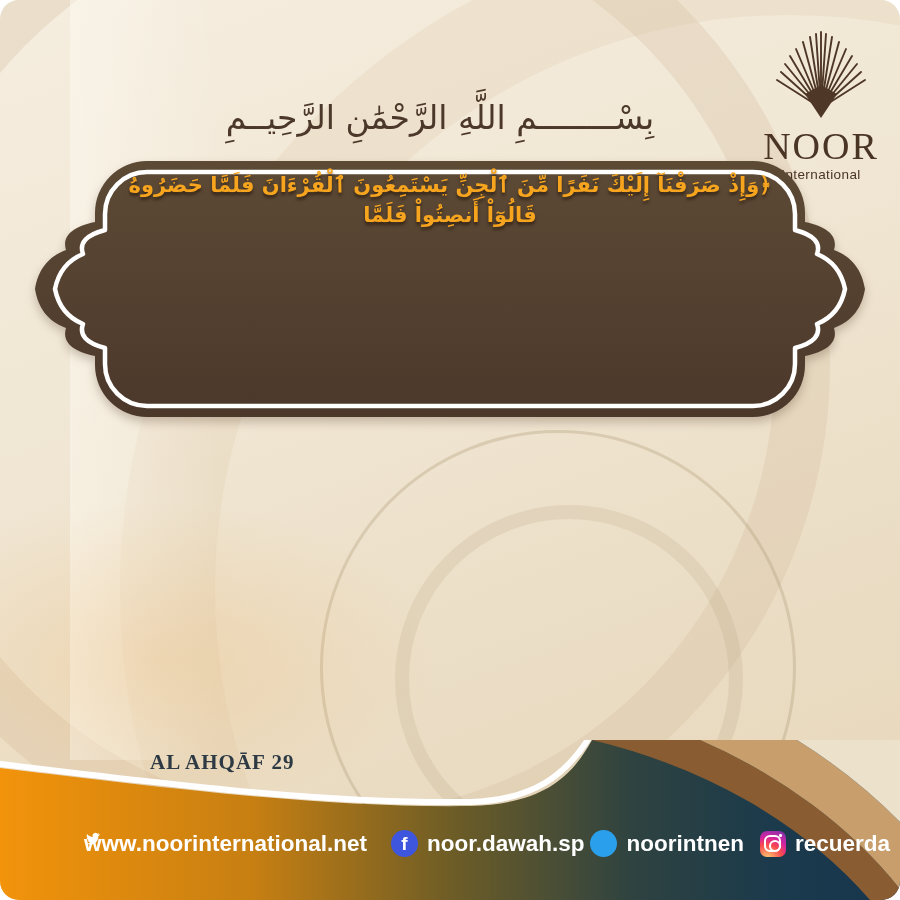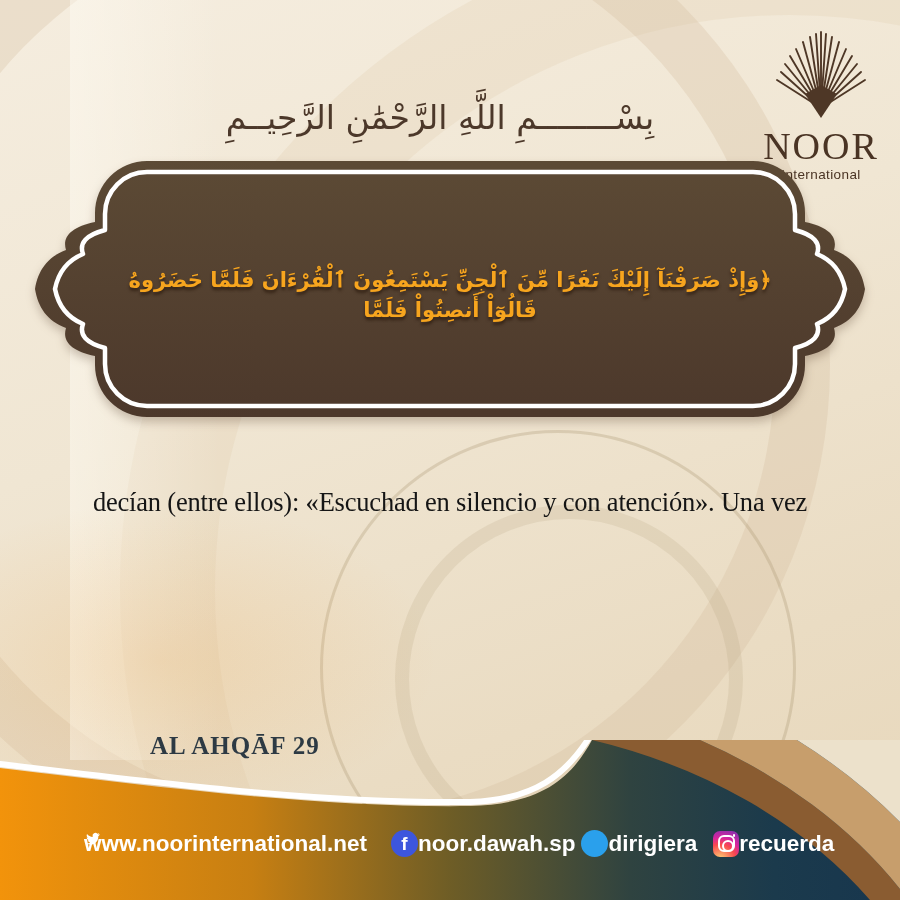--- a/index.html
+++ b/index.html
@@ -1,18 +1,18 @@
 <!DOCTYPE html>
 <html><head>
 <meta charset="utf-8">
 <style>
   html,body{margin:0;padding:0;}
   body{font-family:"Liberation Sans",sans-serif;}
   #canvas{position:relative;width:900px;height:900px;overflow:hidden;
-    background:linear-gradient(160deg,#f5eddf 0%,#f0e6d3 40%,#eadcc3 75%,#e7d7ba 100%);}
+    background:linear-gradient(160deg,#f5eddf 0%,#f0e6d3 40%,#eadcc3 75%,#e7d7ba 100%);border-radius:19px;}
   
   .bg-arch1{position:absolute;left:-160px;top:-140px;width:880px;height:900px;border-radius:50%;
     border:55px solid rgba(213,190,158,.30);}
   .bg-arch2{position:absolute;left:120px;top:-80px;width:1150px;height:1150px;border-radius:50%;
     border:95px solid rgba(222,202,172,.25);}
   .bg-dome{position:absolute;left:320px;top:430px;width:470px;height:470px;border-radius:50%;
     border:3px solid rgba(168,148,112,.30);}
   .bg-dome2{position:absolute;left:395px;top:505px;width:320px;height:320px;border-radius:50%;
     border:14px solid rgba(168,148,112,.16);}
   .bg-col{position:absolute;left:70px;top:0;width:150px;height:760px;
@@ -22,36 +22,36 @@
   
   .logo{position:absolute;top:28px;left:740px;width:162px;text-align:center;color:#4a3424;}
   .logo-title{font-family:"Liberation Serif",serif;font-size:38px;letter-spacing:2px;line-height:40px;margin-top:2px;}
   .logo-sub{font-size:13.5px;letter-spacing:.4px;margin-top:1px;}
   
   .bismillah{position:absolute;top:98px;left:120px;width:640px;text-align:center;direction:rtl;
     font-family:"DejaVu Sans",sans-serif;font-size:33px;color:#4c382a;}
   
   .verse-frame{position:absolute;left:35px;top:158px;width:830px;height:262px;}
   .verse-frame svg{filter:drop-shadow(0 5px 5px rgba(80,55,35,.28));}
-  .verse-text{position:absolute;left:70px;right:70px;top:0;bottom:0;display:flex;flex-direction:column;
+  .verse-text{position:absolute;left:70px;right:70px;top:0;bottom:0;display:flex;
     justify-content:center;gap:29px;padding-top:12px;text-align:center;direction:rtl;}
   .verse-line{font-family:"DejaVu Sans",sans-serif;font-size:21px;font-weight:bold;color:#f7a51e;
     text-shadow:0 3px 3px rgba(35,18,6,.6);line-height:30px;}
   
   .translation{position:absolute;top:484px;left:40px;width:820px;text-align:center;
     font-family:"Liberation Serif",serif;font-size:26.5px;line-height:36.5px;color:#151515;letter-spacing:-.2px;}
   .translation div{white-space:nowrap;}
-  .reference{position:absolute;left:150px;top:732px;font-family:"Liberation Serif",serif;
-    font-weight:bold;font-size:25px;letter-spacing:1px;color:#2d3a44;}
+  .reference{position:absolute;left:150px;top:750px;font-family:"Liberation Serif",serif;
+    font-weight:bold;font-size:21px;letter-spacing:1px;color:#2d3a44;}
   
   .footer{position:absolute;left:0;bottom:0;width:900px;height:160px;}
   .footer svg{position:absolute;left:0;top:0;}
   .social-row{position:absolute;left:84px;top:90px;display:flex;align-items:center;
     color:#fff;font-weight:bold;font-size:22.5px;white-space:nowrap;}
-  .social-row .handle{margin-left:0;}
+  .social-row .handle{margin-left:9px;}
   .sp-lg{margin-left:24px;}
   .sp-sm{margin-left:6px;}
   .sp-md{margin-left:16px;}
   .icon-circle{width:27px;height:27px;border-radius:50%;display:flex;align-items:center;justify-content:center;flex:0 0 auto;}
   .fb{background:#3d56dd;font-size:19px;font-weight:bold;color:#fff;font-family:"Liberation Sans",sans-serif;}
   .tw{background:#2aa0ec;}
   .ig{width:26px;height:26px;border-radius:7px;position:relative;flex:0 0 auto;
     background:radial-gradient(circle at 28% 110%,#ffd776 0%,#f8484e 45%,#d6249f 65%,#8134af 95%);}
   .ig-frame{position:absolute;inset:4.5px;border:2px solid #fff;border-radius:6px;}
   .ig-lens{position:absolute;left:9px;top:9px;width:8px;height:8px;border:2px solid #fff;border-radius:50%;}
@@ -118,21 +118,20 @@
         C786,177 779,185 760,190 L760,206 A42,42 0 0 1 718,248 L112,248
         A42,42 0 0 1 70,206 L70,190 C51,185 44,177 48,166 C31,159 23,146 20,131
         C23,116 31,103 48,96 C44,85 51,77 70,72 L70,56 A42,42 0 0 1 112,14 Z"></path>
     </svg>
     <div class="verse-text">
       <div class="verse-line">﴿وَإِذْ صَرَفْنَآ إِلَيْكَ نَفَرًا مِّنَ ٱلْجِنِّ يَسْتَمِعُونَ ٱلْقُرْءَانَ فَلَمَّا حَضَرُوهُ قَالُوٓاْ أَنصِتُواْ فَلَمَّا</div>
     </div>
   </div>
 
   <div class="translation">
-    <div>decían (entre ellos): «Escuchad en silencio y con atención». Una vez</div>
   </div>
 
   <div class="reference">AL AHQĀF 29</div>
 
   <div class="footer">
     <svg width="900" height="160" viewBox="0 0 900 160">
       <defs>
         <linearGradient id="bandGrad" x1="0" y1="0" x2="1" y2="0">
           <stop offset="0" stop-color="#f2930b"></stop>
           <stop offset="0.28" stop-color="#c77f12"></stop>
@@ -155,21 +154,21 @@
     </svg>
     <div class="social-row">
       <span>www.noorinternational.net</span>
       <span class="icon-circle fb sp-lg">f</span>
       <span class="handle">noor.dawah.sp</span>
       <span class="icon-circle tw sp-sm">
         <svg width="17" height="17" viewBox="0 0 24 24">
             <path fill="#fff" d="M22 5.9c-.7.3-1.5.6-2.3.7.8-.5 1.4-1.3 1.7-2.2-.8.5-1.6.8-2.5 1A3.9 3.9 0 0 0 12.2 9c0 .3 0 .6.1.9-3.2-.2-6.1-1.7-8-4.1-.3.6-.5 1.3-.5 2 0 1.4.7 2.6 1.7 3.3-.6 0-1.2-.2-1.7-.5v.1c0 1.9 1.3 3.5 3.1 3.8-.3.1-.7.1-1 .1l-.7-.1c.5 1.6 1.9 2.7 3.6 2.7a7.9 7.9 0 0 1-5.8 1.6 11 11 0 0 0 6 1.8c7.2 0 11.2-6 11.2-11.2v-.5c.8-.6 1.4-1.3 2-2.1z"></path>
           </svg>
       </span>
-      <span class="handle">dirigiera</span>
+      <span class="handle">noorintnen</span>
       <span class="ig sp-md">
         <span class="ig-frame"></span>
         <span class="ig-lens"></span>
         <span class="ig-dot"></span>
       </span>
       <span class="handle">recuerda</span>
     </div>
   </div>
 
 </div>

